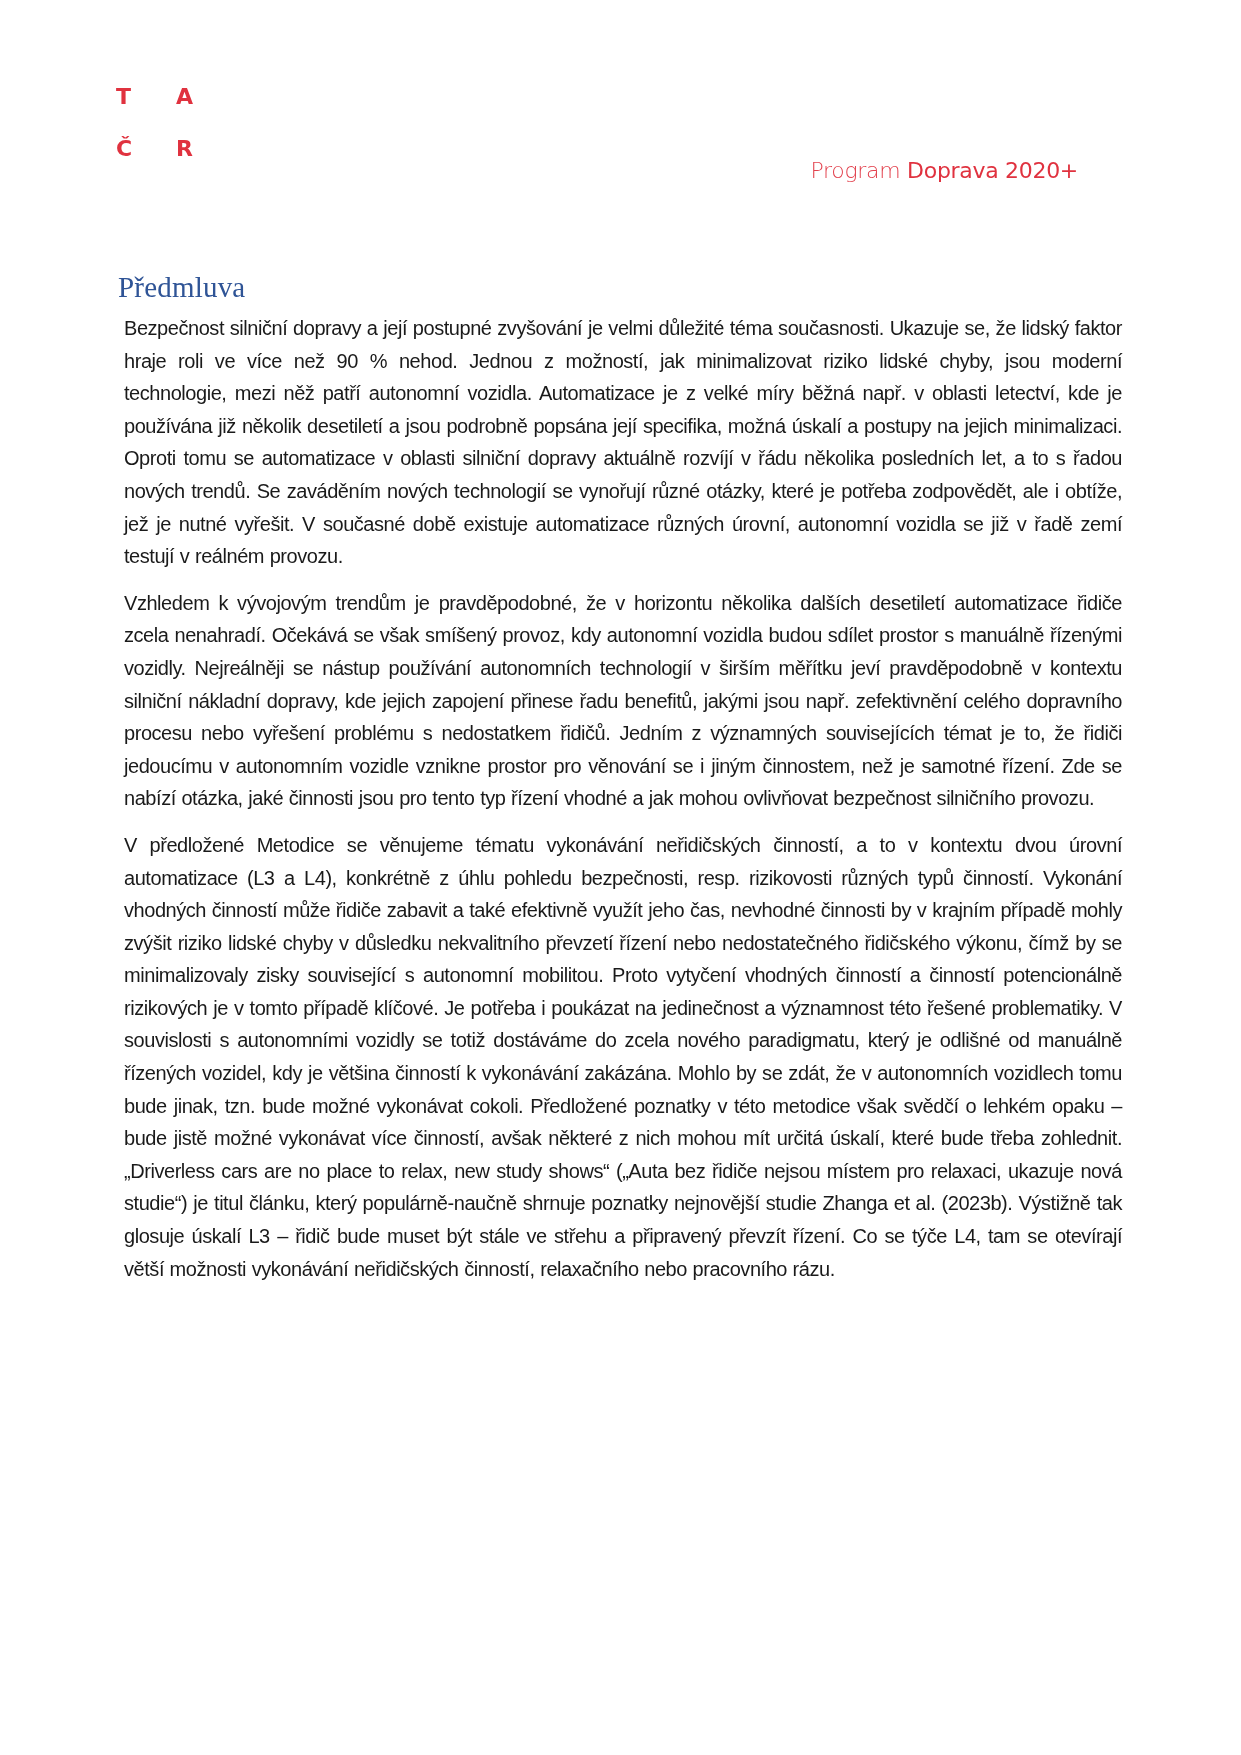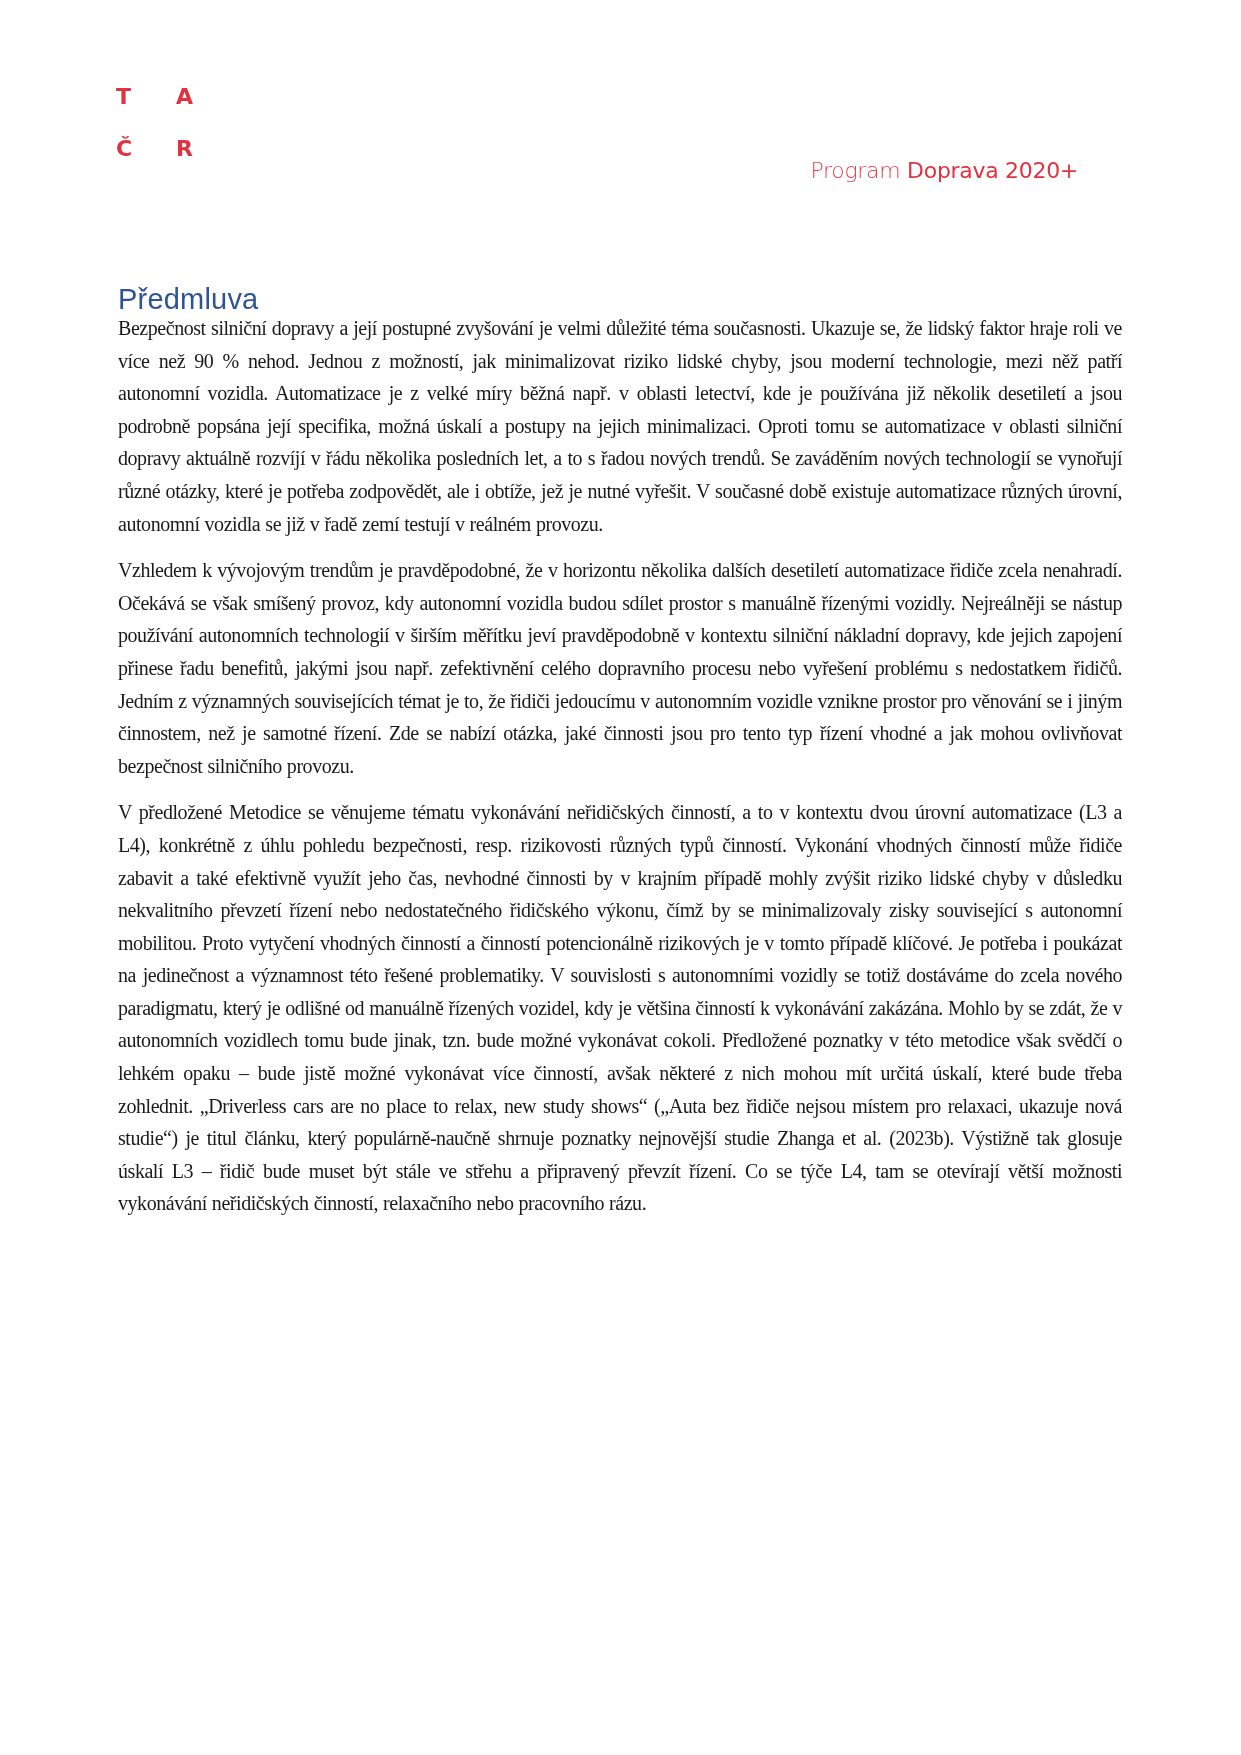--- a/index.html
+++ b/index.html
@@ -15,31 +15,31 @@
   .logo .l-c { left: 0; top: 52px; }
   .logo .l-r { left: 60px; top: 52px; }
   .program {
     position: absolute; right: 163px; top: 158px;
     font-family: "DejaVu Sans", sans-serif; font-size: 22px; color: #e0323f;
     letter-spacing: -0.3px; white-space: nowrap;
   }
   .program .p-light { font-weight: 300; opacity: 0.92; margin-left: 12px; }
   .program .p-bold { font-weight: normal; }
   .heading {
-    position: absolute; left: 118px; top: 283px;
-    font-family: Liberation Sans, sans-serif; font-size: 29px; color: #2f5496;
+    position: absolute; left: 118px; top: 271px;
+    font-family: Liberation Serif, serif; font-size: 29px; color: #2f5496;
     font-weight: normal; margin: 0; letter-spacing: 0.2px;
   }
   .body-text {
     position: absolute; left: 118px; top: 312px; width: 1004px;
     font-family: "Liberation Sans Narrow", "Liberation Sans", sans-serif;
     font-size: 20px; line-height: 32.6px; color: #1a1a1a; text-align: justify;
     letter-spacing: -0.45px; word-spacing: 0.5px;
   }
-  .body-text p { margin: 0 0 14px 0; font-family: Liberation Serif, serif; }
+  .body-text p { margin: 0 0 14px 6px; }
   .body-text p:last-child { margin-bottom: 0; }
 </style>
 </head>
 <body>
 
 <div class="page">
 
   <div class="logo">
     <span class="l-t">T</span>
     <span class="l-a">A</span>

